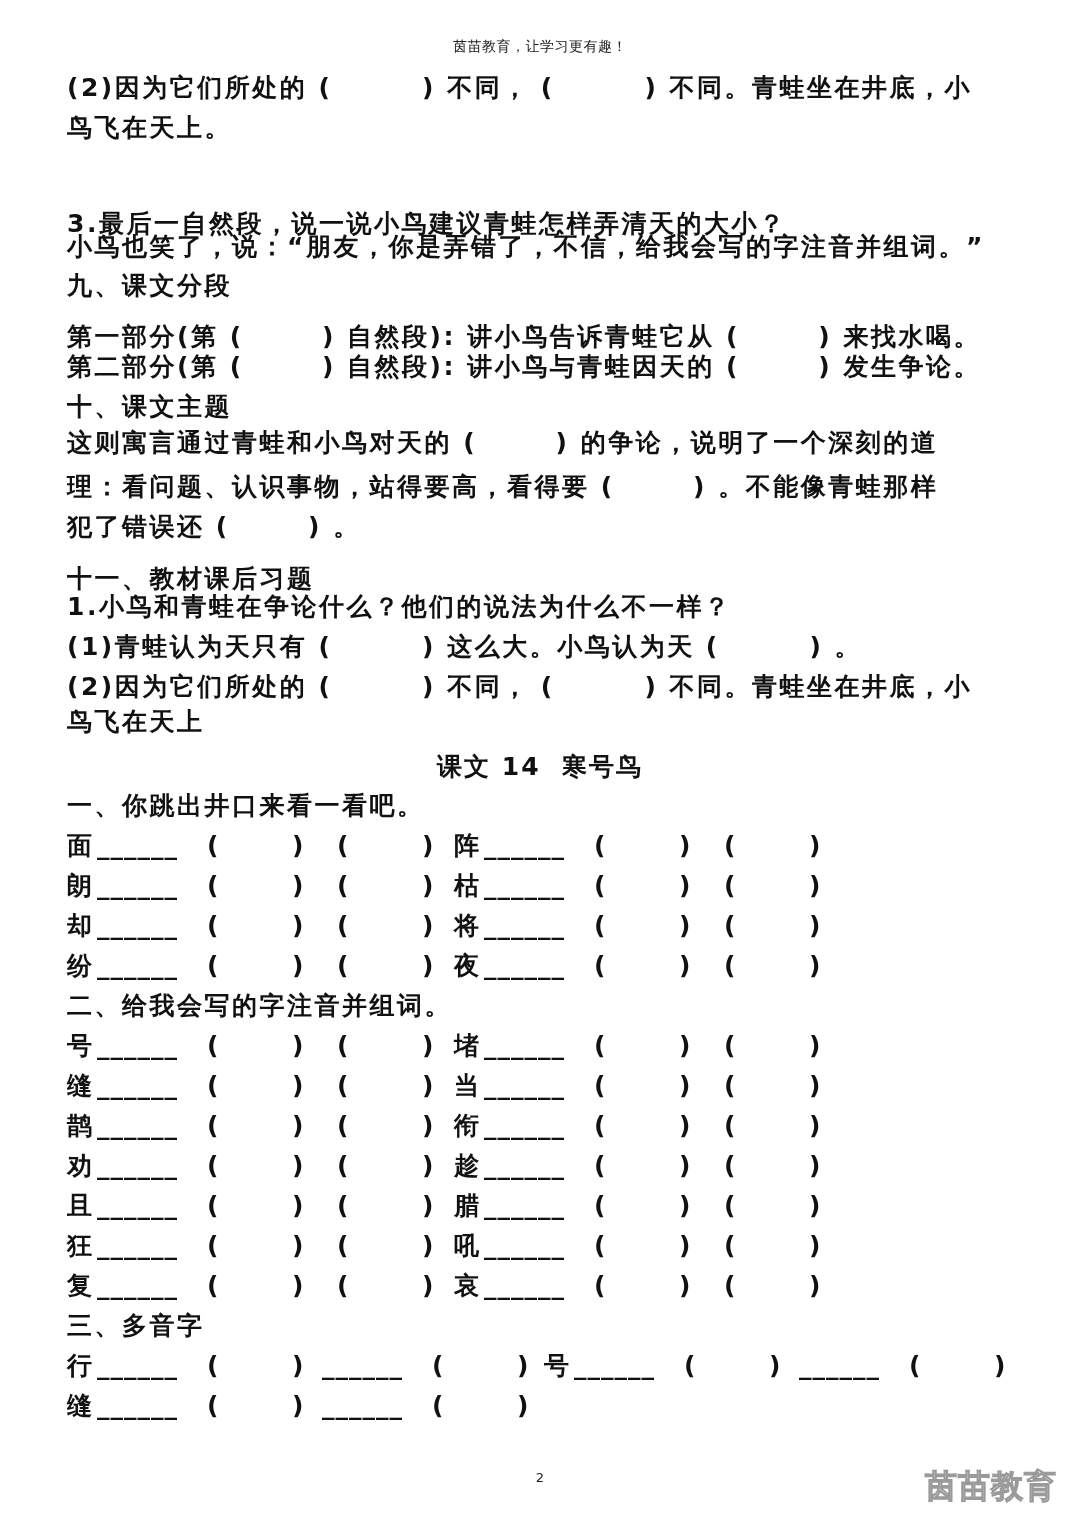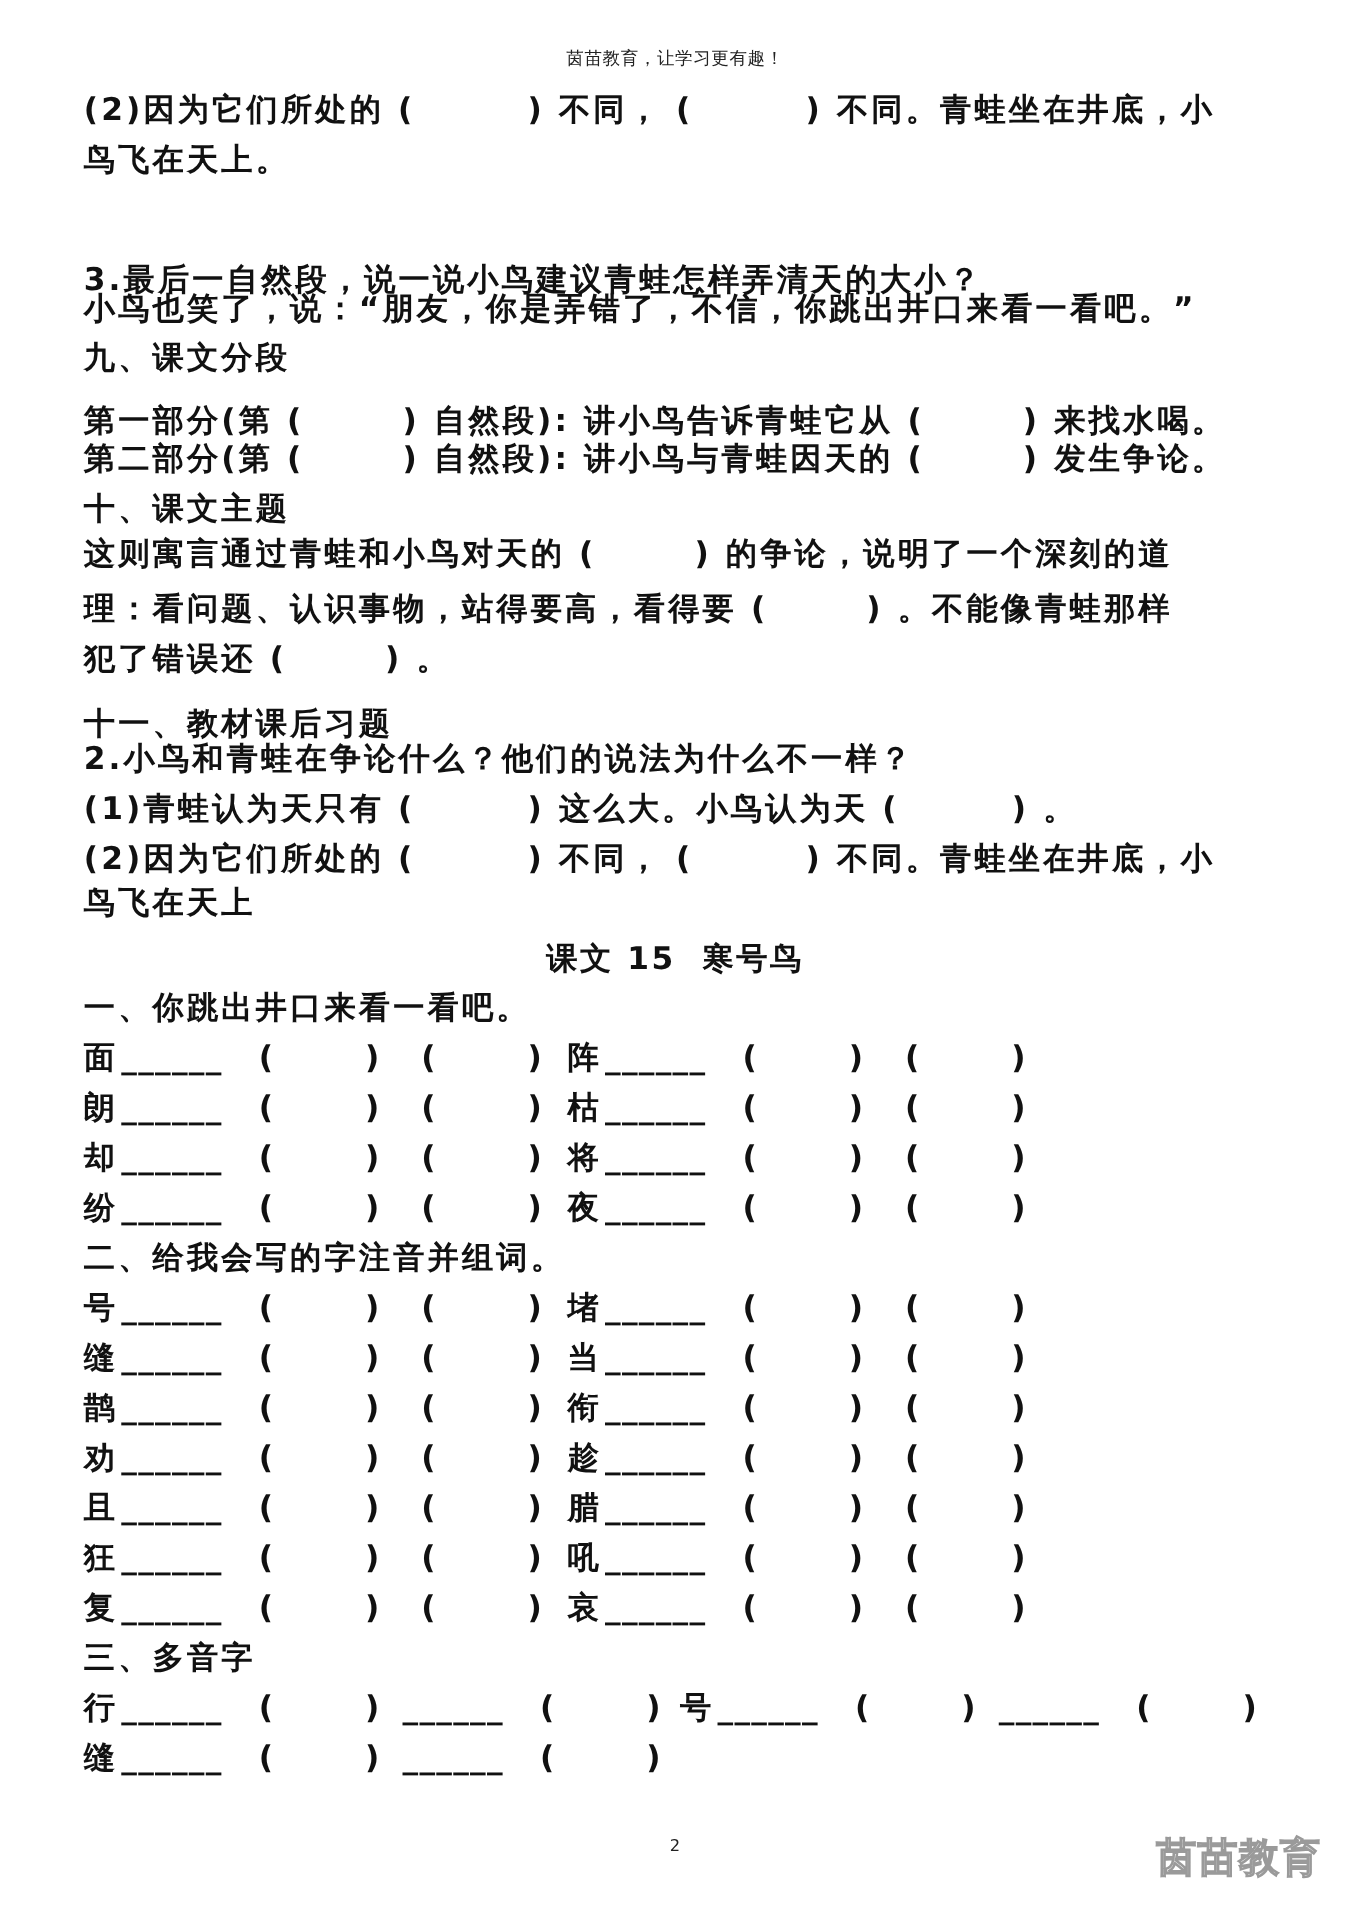--- a/index.html
+++ b/index.html
@@ -21,35 +21,35 @@
                color: #ffffff; -webkit-text-stroke: 1px #9a9a9a; letter-spacing: 1px; }
 </style>
 </head>
 <body>
 
 <div class="page-header">茵苗教育，让学习更有趣！</div>
 
 <div class="line" style="top:72px">(2)因为它们所处的 (        ) 不同， (        ) 不同。青蛙坐在井底，小</div>
 <div class="line" style="top:112px">鸟飞在天上。</div>
 <div class="line" style="top:208px">3.最后一自然段，说一说小鸟建议青蛙怎样弄清天的大小？</div>
-<div class="line" style="top:231px">小鸟也笑了，说：“朋友，你是弄错了，不信，你跳出井口来看一看吧。”</div>
+<div class="line" style="top:231px">小鸟也笑了，说：“朋友，你是弄错了，不信，给我会写的字注音并组词。”</div>
 <div class="line" style="top:270px">九、课文分段</div>
 <div class="line" style="top:321px">第一部分(第 (       ) 自然段): 讲小鸟告诉青蛙它从 (       ) 来找水喝。</div>
 <div class="line" style="top:351px">第二部分(第 (       ) 自然段): 讲小鸟与青蛙因天的 (       ) 发生争论。</div>
 <div class="line" style="top:391px">十、课文主题</div>
 <div class="line" style="top:427px">这则寓言通过青蛙和小鸟对天的 (       ) 的争论，说明了一个深刻的道</div>
 <div class="line" style="top:471px">理：看问题、认识事物，站得要高，看得要 (       ) 。不能像青蛙那样</div>
 <div class="line" style="top:511px">犯了错误还 (       ) 。</div>
 <div class="line" style="top:563px">十一、教材课后习题</div>
-<div class="line" style="top:591px">2.小鸟和青蛙在争论什么？他们的说法为什么不一样？</div>
+<div class="line" style="top:591px">1.小鸟和青蛙在争论什么？他们的说法为什么不一样？</div>
 <div class="line" style="top:631px">(1)青蛙认为天只有 (        ) 这么大。小鸟认为天 (        ) 。</div>
 <div class="line" style="top:671px">(2)因为它们所处的 (        ) 不同， (        ) 不同。青蛙坐在井底，小</div>
 <div class="line" style="top:706px">鸟飞在天上</div>
 
-<div class="lesson-title" style="top:750px">课文 15  寒号鸟</div>
+<div class="lesson-title" style="top:750px">课文 14  寒号鸟</div>
 
 <div class="line" style="top:790px">一、你跳出井口来看一看吧。</div>
 
 <div id="s1">
     <div class="grid-row" style="top:830px">
       <span class="char" style="left:0px">面</span>
       <span class="dash" style="left:30px">______</span>
       <span class="paren" style="left:140px">(</span>
       <span class="paren" style="left:225px">)</span>
       <span class="paren" style="left:270px">(</span>

